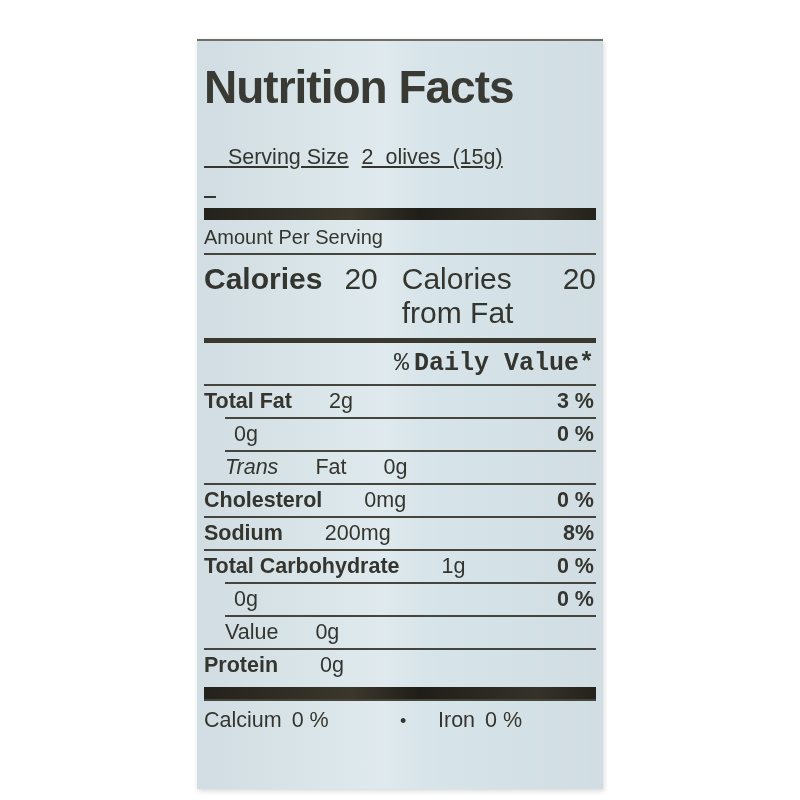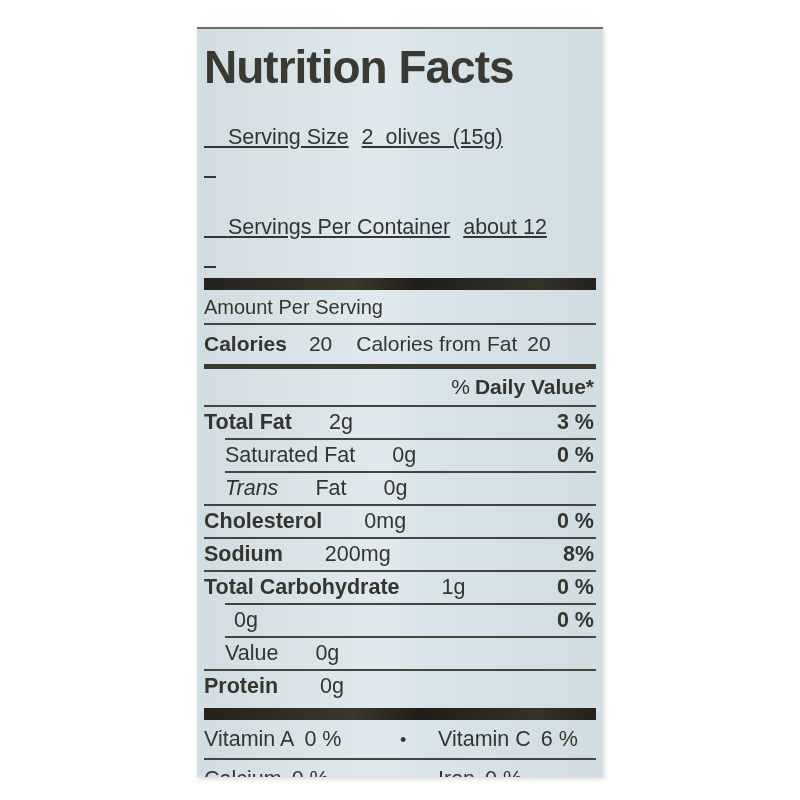--- a/index.html
+++ b/index.html
@@ -6,24 +6,24 @@
   html, body { width: 800px; height: 800px; }
   body {
     background: #ffffff;
     font-family: "Liberation Sans", sans-serif;
     color: #35352f;
     position: relative;
   }
   .nf-label {
     position: absolute;
     left: 197px;
-    top: 27px;
+    top: 39px;
     width: 406px;
     height: 750px;
-    padding: 0 7px;
+    padding: 8px 7px;
     background:
       linear-gradient(90deg, rgba(0,0,0,0.03), rgba(255,255,255,0.22) 46%, rgba(255,255,255,0) 56%, rgba(0,0,0,0.03)),
       #d7e4e9;
     border-top: 2px solid #6e6e65;
     box-shadow: 1px 2px 5px rgba(0,0,0,0.16);
     overflow: hidden;
   }
   .title {
     font-size: 46px;
     font-weight: bold;
@@ -48,30 +48,31 @@
     font-size: 20px;
     font-weight: normal;
     padding: 6px 0 4px 0;
   }
   .hr { height: 2px; background: #45453e; }
   .hr.ind { margin-left: 21px; }
   .hr.med { height: 5px; background: #393931; }
   .cal-row {
     display: flex;
     align-items: baseline;
-    font-size: 21px;
+    font-size: 30px;
     padding: 7px 0 8px 0;
   }
   .cal-row .cal-val { margin-left: 22px; }
   .cal-row .cff { margin-left: 24px; }
   .cal-row .cff-val { margin-left: 10px; }
   .dv-header {
     text-align: right;
-    font-size: 21px;
+    font-size: 25px;
     padding: 6px 2px 6px 0;
+    font-family: Liberation Mono, monospace;
   }
   .dv-header .pct { font-weight: normal; }
   .dv-header .b { margin-left: 5px; }
   .b { font-weight: bold; }
   .i { font-style: italic; }
   .row {
     display: flex;
     align-items: baseline;
     font-size: 21.5px;
     line-height: 23px;
@@ -95,23 +96,20 @@
 </head>
 <body>
 
 <div class="nf-label">
 
   <div class="title">Nutrition Facts</div>
 
   <div class="serving-line">
     <span>Serving Size</span><span class="val">2  olives  (15g)</span>
   </div>
-  <div class="serving-line">
-    <span>Servings Per Container</span><span class="val">about 12</span>
-  </div>
 
   <div class="bar"></div>
 
   <div class="aps-row">Amount Per Serving</div>
   <div class="hr"></div>
 
   <div class="cal-row">
     <span class="b">Calories</span>
     <span class="cal-val">20</span>
     <span class="cff">Calories from Fat</span>
@@ -125,21 +123,20 @@
   <div class="hr"></div>
 
   <div class="row">
     <span class="b">Total Fat</span>
     <span class="amount">2g</span>
     <span class="dv">3 %</span>
   </div>
   <div class="hr ind"></div>
 
   <div class="row indent">
-    <span>Saturated Fat</span>
     <span class="amount">0g</span>
     <span class="dv">0 %</span>
   </div>
   <div class="hr ind"></div>
 
   <div class="row indent">
     <span class="i">Trans</span>
     <span class="amount">Fat</span>
     <span class="amount">0g</span>
   </div>
@@ -178,25 +175,20 @@
   </div>
   <div class="hr"></div>
 
   <div class="row">
     <span class="b">Protein</span>
     <span class="amount gap2">0g</span>
   </div>
 
   <div class="bar"></div>
 
-  <div class="micro-row">
-    <span class="micro-left"><span>Vitamin A</span><span class="m-val">0 %</span></span>
-    <span class="bullet">•</span>
-    <span><span>Vitamin C</span><span class="m-val">6 %</span></span>
-  </div>
   <div class="hr"></div>
 
   <div class="micro-row">
     <span class="micro-left"><span>Calcium</span><span class="m-val">0 %</span></span>
     <span class="bullet">•</span>
     <span><span>Iron</span><span class="m-val">0 %</span></span>
   </div>
 
 </div>
 

